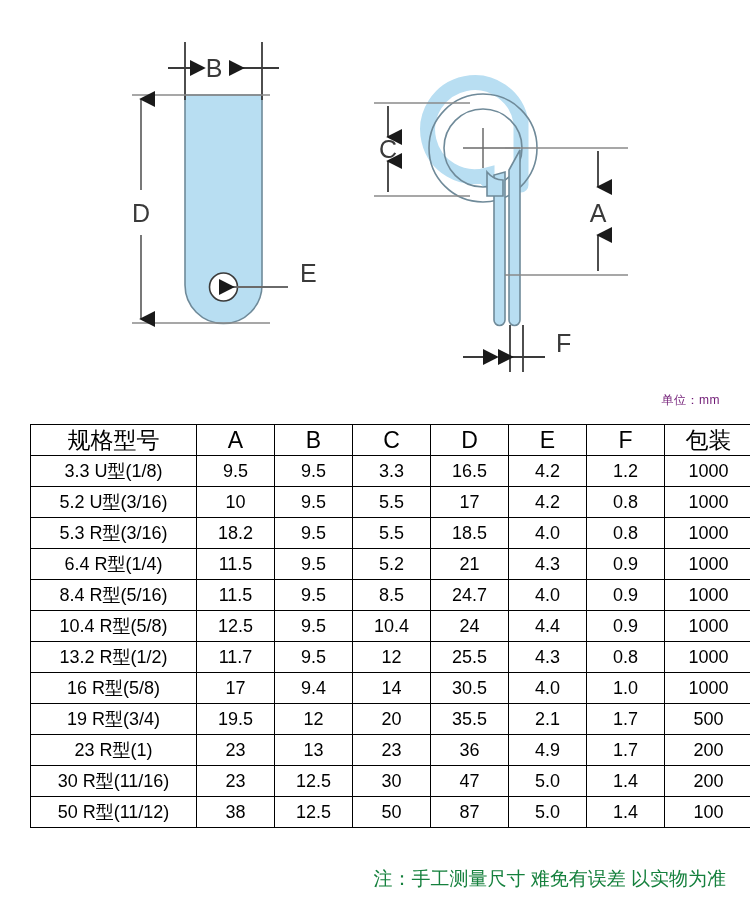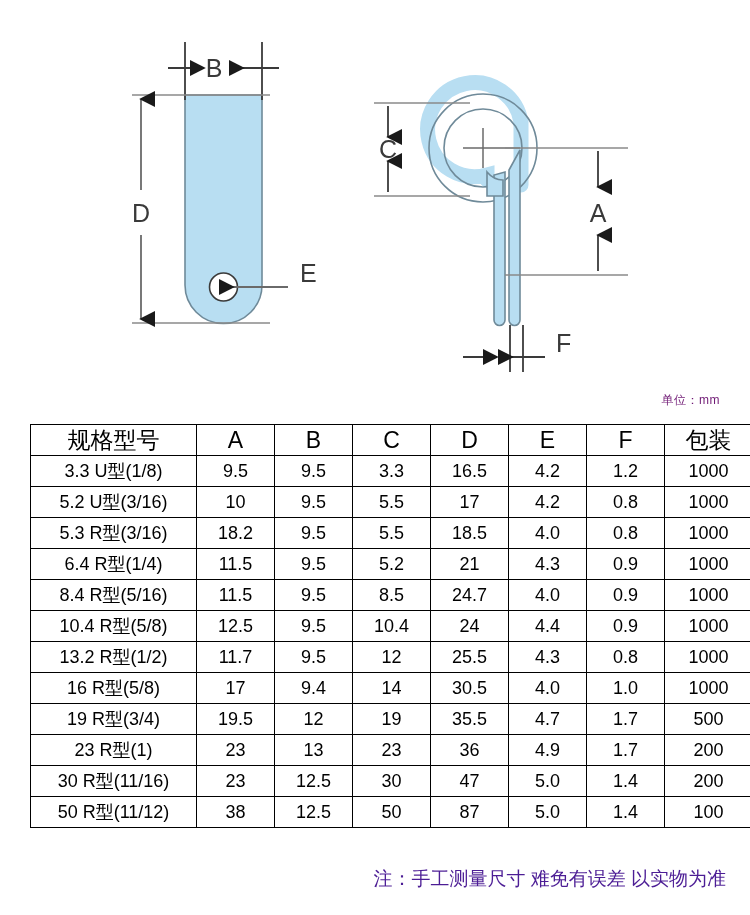--- a/index.html
+++ b/index.html
@@ -74,21 +74,21 @@
   col.c-model { width: 166px; }
   col.c-dim   { width: 78px; }
   col.c-pack  { width: 88px; }
 
   
   #footnote {
     position: absolute;
     right: 24px;
     top: 866px;
     font-size: 19px;
-    color: #4c1d95;
+    color: #15803d;
     white-space: nowrap;
   }
 </style>
 </head>
 <body>
 
 <div id="drawing-area">
   <svg id="drawing-svg" width="750" height="385" viewBox="0 0 750 385">
     <defs>
       <marker id="arrR" markerWidth="9" markerHeight="9" refX="8" refY="4.5" orient="auto">
@@ -278,23 +278,23 @@
           <td>14</td>
           <td>30.5</td>
           <td>4.0</td>
           <td>1.0</td>
           <td>1000</td>
         </tr>
         <tr>
           <td>19 R型(3/4)</td>
           <td>19.5</td>
           <td>12</td>
-          <td>19</td>
+          <td>20</td>
           <td>35.5</td>
-          <td>4.7</td>
+          <td>2.1</td>
           <td>1.7</td>
           <td>500</td>
         </tr>
         <tr>
           <td>23 R型(1)</td>
           <td>23</td>
           <td>13</td>
           <td>23</td>
           <td>36</td>
           <td>4.9</td>

